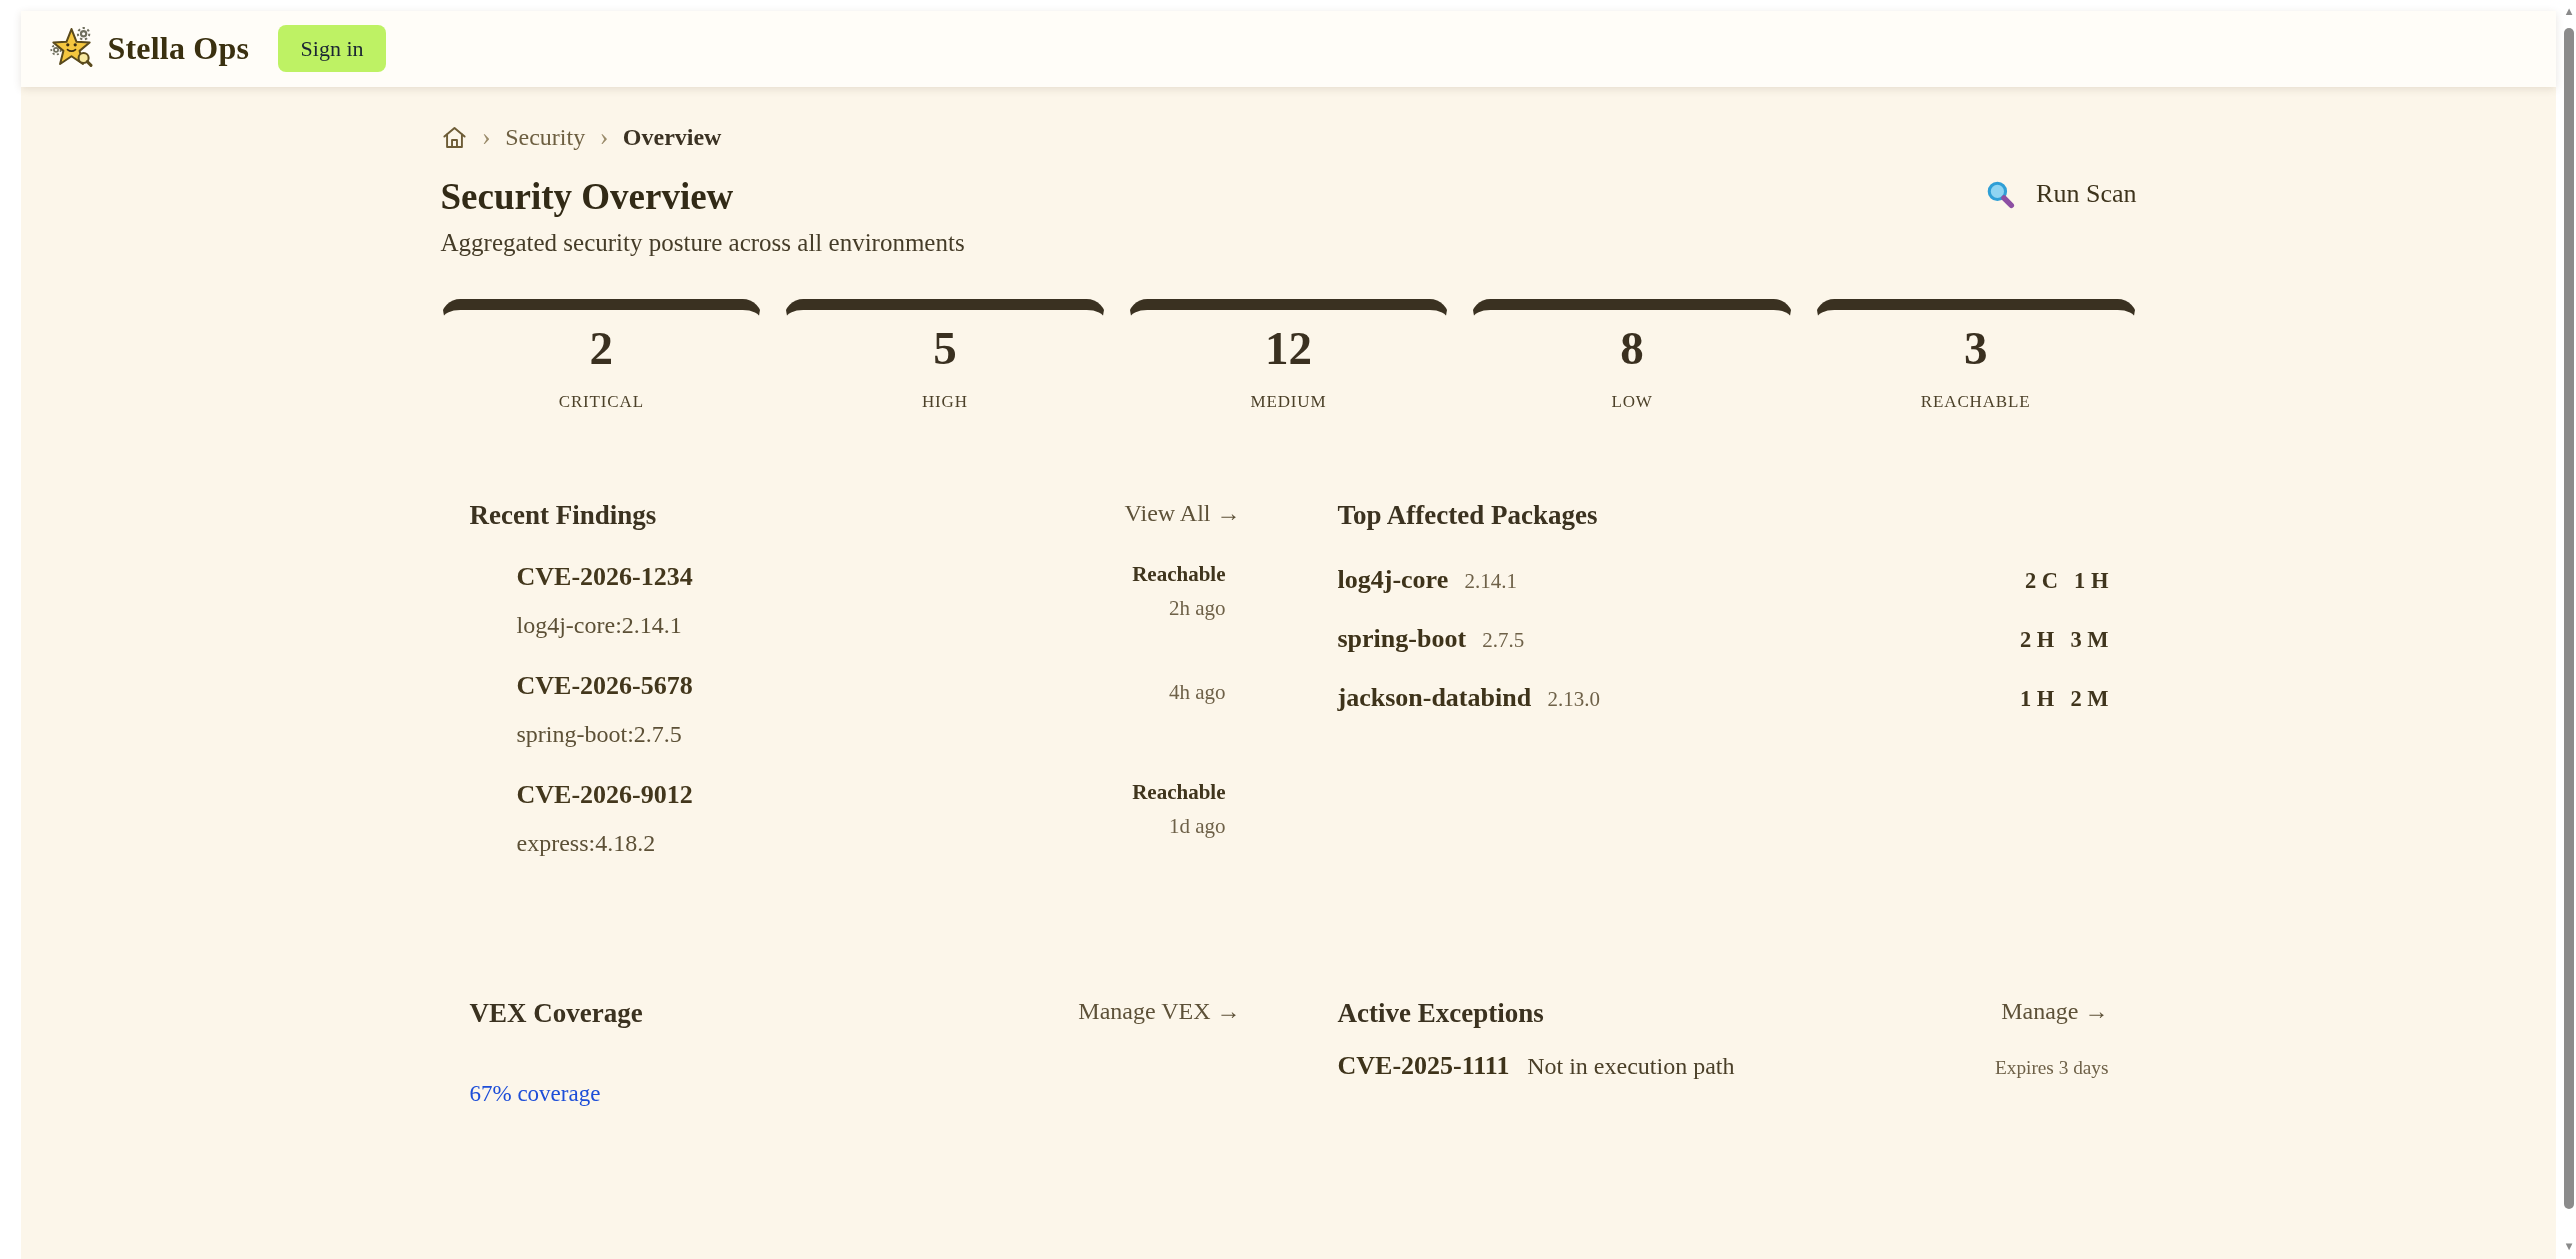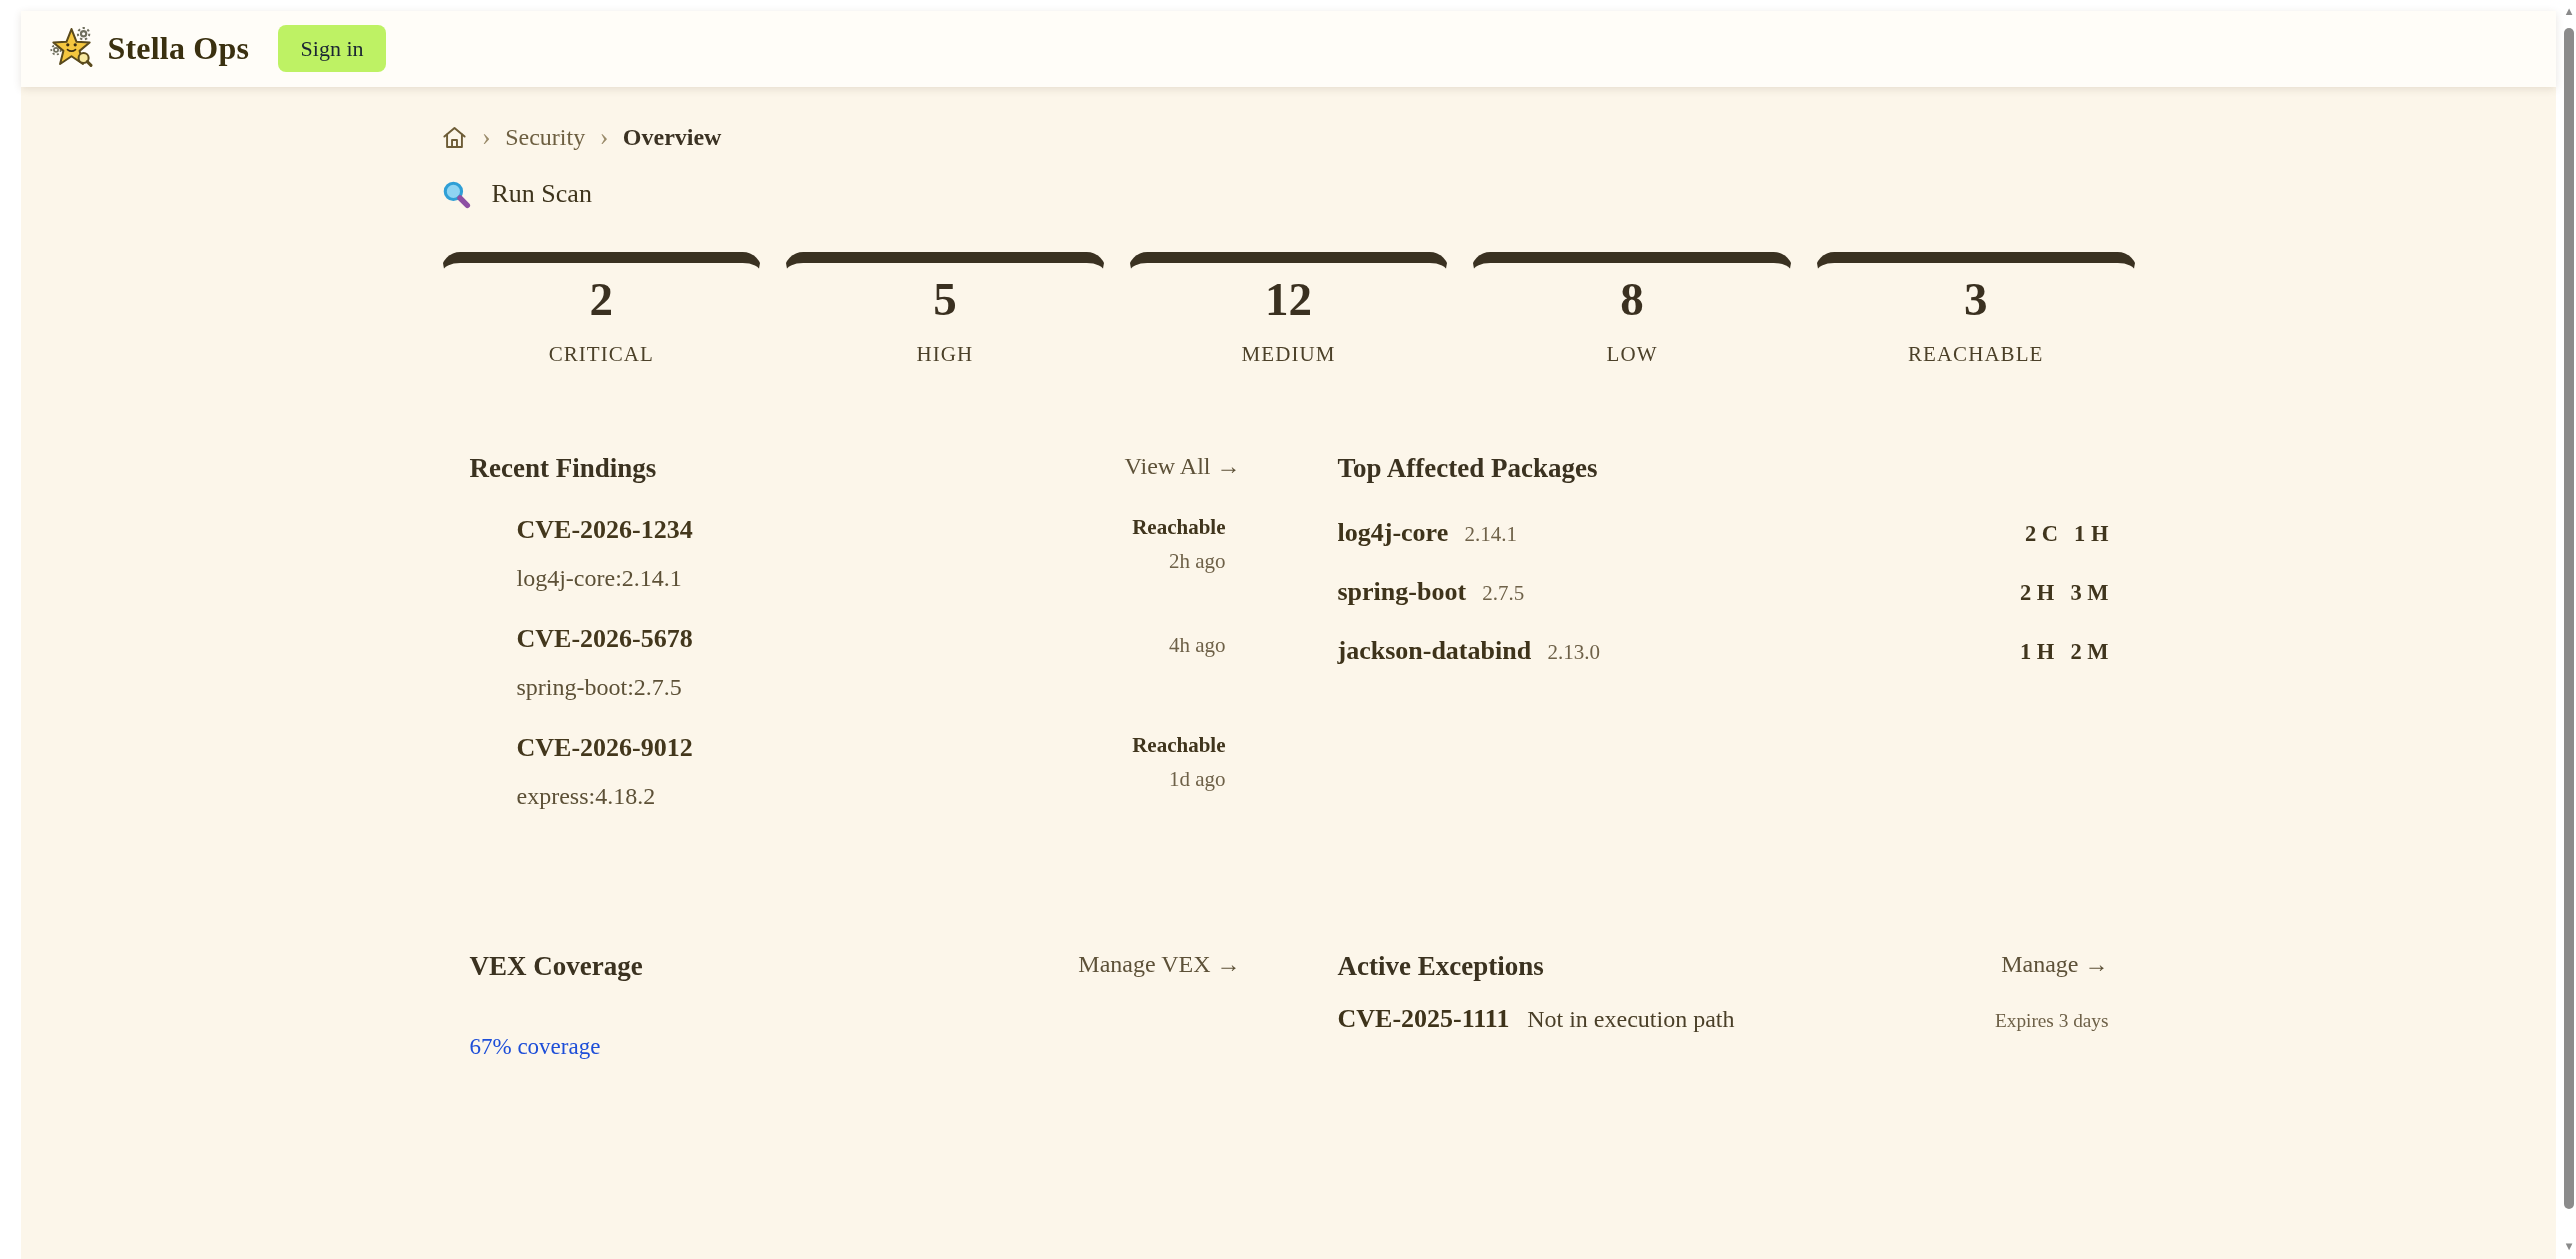--- a/index.html
+++ b/index.html
@@ -57,21 +57,21 @@
   .stat-card {
     border-top: 11.3px solid #3a3121;
     border-left: 2.4px solid transparent;
     border-right: 2.4px solid transparent;
     border-radius: 19.3px 19.3px 0 0;
     height: 116px;
     display: flex; flex-direction: column; align-items: center; justify-content: center;
     cursor: pointer;
   }
   .stat-value { font-size: 47px; font-weight: bold; color: #3a3020; line-height: 1.1; }
-  .stat-label { margin-top: 17px; font-size: 21px; letter-spacing: 0.05em; color: #4c4129; }
+  .stat-label { margin-top: 17px; font-size: 17px; letter-spacing: 0.05em; color: #4c4129; }
   
   .sections {
     margin-top: 74px;
     display: grid; grid-template-columns: 829px 829px;
     column-gap: 39px; row-gap: 109px;
   }
   .section-head {
     display: flex; justify-content: space-between; align-items: flex-start;
     padding: 0 29px;
   }
@@ -162,20 +162,24 @@
           <path d="M9.8 20.5 V14.2 H14.2 V20.5"></path>
         </svg>
       </span>
       <span class="crumb-sep">›</span>
       <span class="crumb-link">Security</span>
       <span class="crumb-sep">›</span>
       <span class="crumb-current">Overview</span>
     </div>
 
     <div class="page-head">
+      <div>
+        <h1 class="page-title">Security Overview</h1>
+        <div class="page-subtitle">Aggregated security posture across all environments</div>
+      </div>
       <div class="run-scan">
         <span style="display:flex;">
           <svg width="31" height="31" viewBox="0 0 40 40">
             <circle cx="16" cy="16" r="10.5" fill="#8fd4f2" stroke="#2f9fd6" stroke-width="4"></circle>
             <line x1="24.5" y1="24.5" x2="34" y2="34" stroke="#8d4fa3" stroke-width="7" stroke-linecap="round"></line>
           </svg>
         </span>
         <span class="run-scan-label">Run Scan</span>
       </div>
     </div>

